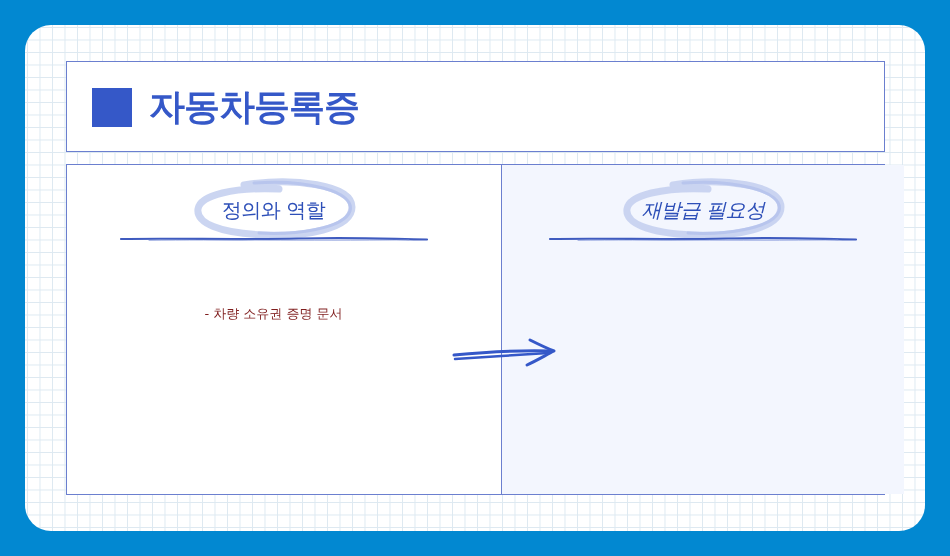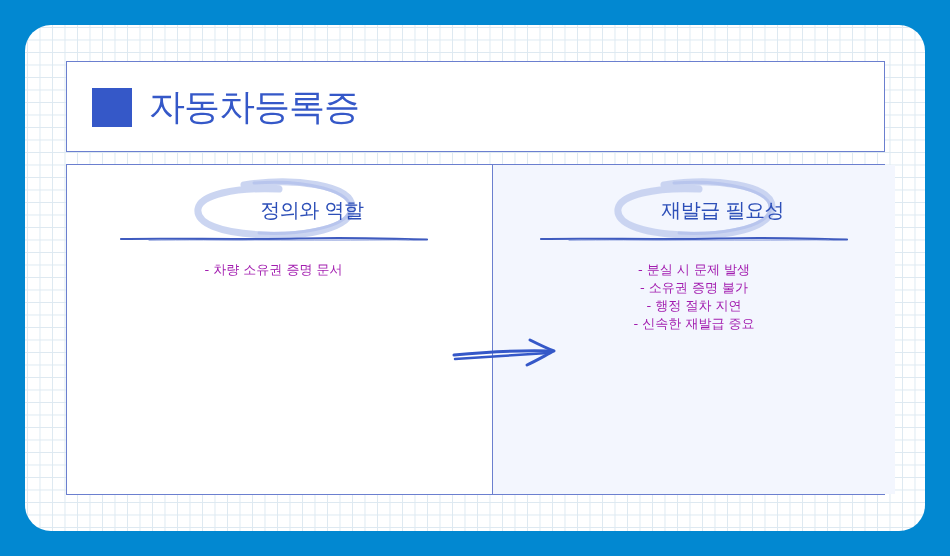--- a/index.html
+++ b/index.html
@@ -23,51 +23,51 @@
       position: absolute; left: 41px; top: 36px; width: 819px; height: 91px;
       background: #ffffff;
       border: 1.5px solid #6b7fcf;
     }
     .title-square {
       position: absolute; left: 25px; top: 26px; width: 40px; height: 39px;
       background: #3558c8;
     }
     .title-text {
       position: absolute; left: 82px; top: 20px;
-      font-size: 36px; font-weight: normal; color: #3558c8;
+      font-size: 36px; font-weight: bold; color: #3558c8;
       letter-spacing: -1px; line-height: 50px;
     }
     .content-panel {
       position: absolute; left: 41px; top: 139px; width: 819px; height: 331px;
       border: 1.5px solid #6b7fcf;
       background: #ffffff;
     }
     .col {
       position: absolute; top: 0; height: 100%;
     }
     .col-left { left: 0; width: 413px; background: #ffffff; }
-    .col-right { left: 425px; width: 403px; background: #f3f6fe; border-left: 1.5px solid #6b7fcf; }
+    .col-right { left: 434px; width: 403px; background: #f3f6fe; border-left: 1.5px solid #6b7fcf; font-style: italic; }
     .heading-wrap {
       position: absolute; left: 50%; top: 12px; width: 180px; height: 64px;
       transform: translateX(-50%);
     }
     .heading-wrap svg.ellipse { position: absolute; left: 0; top: 0; }
     .heading {
-      position: absolute; left: 0; right: 0; top: 20px; text-align: right;
+      position: absolute; left: 0; right: 0; top: 20px; text-align: center;
       font-size: 20px; color: #2d4fb8; font-weight: normal; letter-spacing: -0.5px;
     }
     .underline {
       position: absolute; left: 50%; top: 70px; transform: translateX(-50%);
     }
     .items {
       position: absolute; left: 0; right: 0; top: 96px;
       list-style: none; text-align: center;
     }
     .items li {
-      font-size: 13px; color: #a21caf; line-height: 18px;
+      font-size: 13px; color: #7f1d1d; line-height: 18px; margin-top: 44px;
     }
     .arrow {
       position: absolute; left: 425px; top: 311px;
     }
   </style>
 </head>
 <body>
 
 <div class="card">
 
@@ -100,26 +100,20 @@
         <svg class="ellipse" width="180" height="64" viewBox="0 0 180 64">
           <path d="M60 8 C 110 0, 168 8, 168 30 C 168 52, 120 60, 80 58 C 35 56, 12 46, 14 32 C 16 18, 50 10, 95 12" fill="none" stroke="#c5d0f0" stroke-width="7" stroke-linecap="round" opacity="0.9"></path>
           <path d="M70 6 C 120 2, 172 14, 166 34 C 160 52, 110 58, 75 56" fill="none" stroke="#b3c1ec" stroke-width="3" stroke-linecap="round" opacity="0.8"></path>
         </svg>
         <div class="heading">재발급 필요성</div>
       </div>
       <svg class="underline" width="310" height="8" viewBox="0 0 310 8">
         <path d="M2 4 C 60 3, 120 5, 180 3.5 S 270 4, 308 4.5" fill="none" stroke="#3f5bbf" stroke-width="2.2" stroke-linecap="round"></path>
         <path d="M30 5.5 C 100 4.5, 180 6, 290 5" fill="none" stroke="#8a9ddc" stroke-width="1" stroke-linecap="round" opacity="0.7"></path>
       </svg>
-      <ul class="items">
-        <li>- 분실 시 문제 발생</li>
-        <li>- 소유권 증명 불가</li>
-        <li>- 행정 절차 지연</li>
-        <li>- 신속한 재발급 중요</li>
-      </ul>
     </div>
   </div>
 
   <svg class="arrow" width="110" height="34" viewBox="0 0 110 34">
     <path d="M4 19 C 35 16, 70 14, 102 15" fill="none" stroke="#3558c8" stroke-width="3" stroke-linecap="round"></path>
     <path d="M5 23 C 35 21, 68 19, 98 17" fill="none" stroke="#3558c8" stroke-width="2.5" stroke-linecap="round"></path>
     <path d="M80 4 C 88 8, 96 12, 104 15 C 96 19, 88 24, 77 29" fill="none" stroke="#3558c8" stroke-width="3" stroke-linecap="round" stroke-linejoin="round"></path>
   </svg>
 </div>
 

